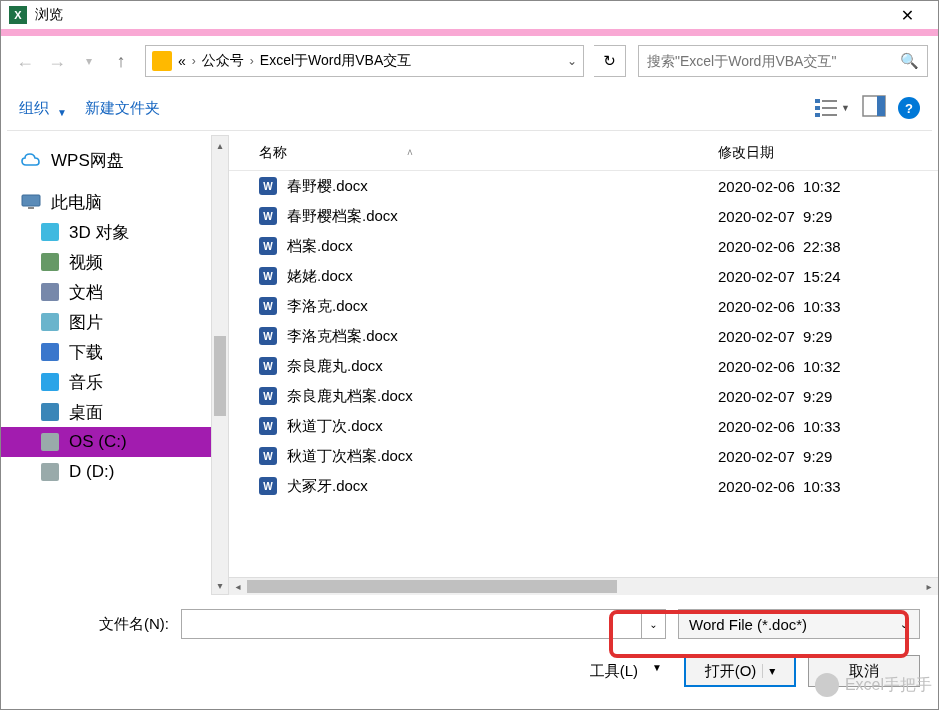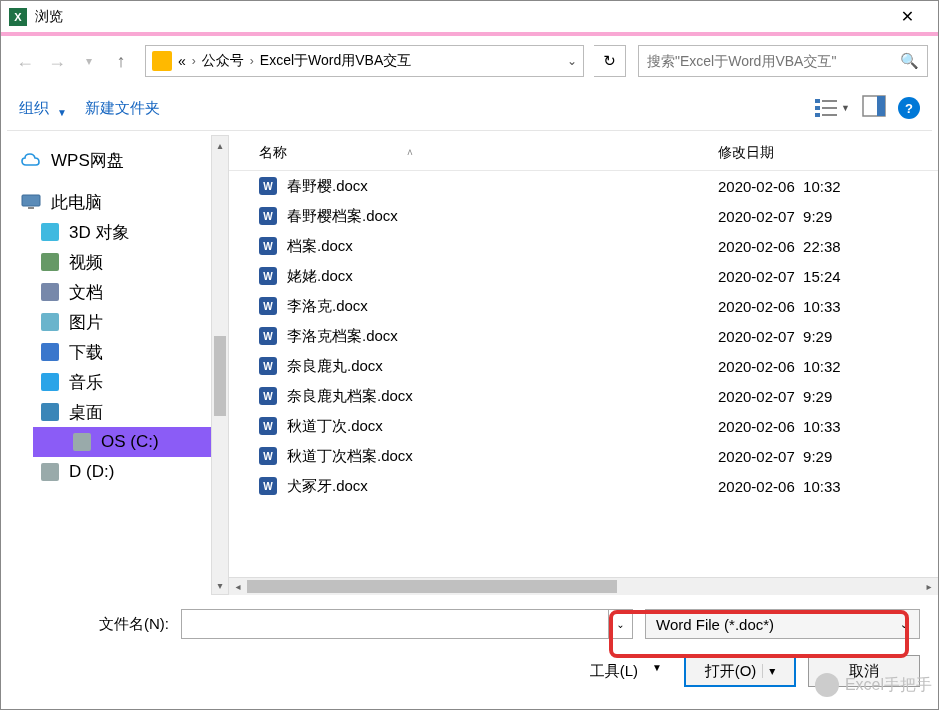--- a/index.html
+++ b/index.html
@@ -17,21 +17,21 @@
       overflow: hidden;
     }
 
     
     .titlebar {
       height: 35px;
       display: flex;
       align-items: center;
       padding: 0 8px;
       background: #fff;
-      border-bottom: 4px solid #f9a8d4;
+      border-bottom: 7px solid #f9a8d4;
     }
     .app-icon {
       width: 18px;
       height: 18px;
       background: #1e7145;
       margin-right: 8px;
       position: relative;
       display: flex;
       align-items: center;
       justify-content: center;
@@ -189,22 +189,21 @@
     .side-item {
       height: 30px;
       display: flex;
       align-items: center;
       padding-left: 20px;
       font-size: 17px;
       gap: 10px;
       cursor: pointer;
     }
     .side-item.selected {
-      background: #8b5cf6;
-      margin-left: 32px;
+      background: #a21caf;
     }
     .side-group {
       padding-left: 40px;
     }
     .scrollbar-v {
       width: 18px;
       background: #f0f0f0;
       border: 1px solid #ddd;
       position: relative;
     }
@@ -343,21 +342,21 @@
       height: 30px;
       border: 1px solid #aaa;
       border-left: none;
       display: flex;
       align-items: center;
       justify-content: center;
       font-size: 10px;
       margin-left: -12px;
     }
     .filter-select {
-      width: 275px;
+      width: 242px;
       height: 30px;
       border: 1px solid #aaa;
       background: #f5f5f5;
       display: flex;
       align-items: center;
       padding: 0 10px;
       font-size: 15px;
       justify-content: space-between;
     }
     .highlight-box {

